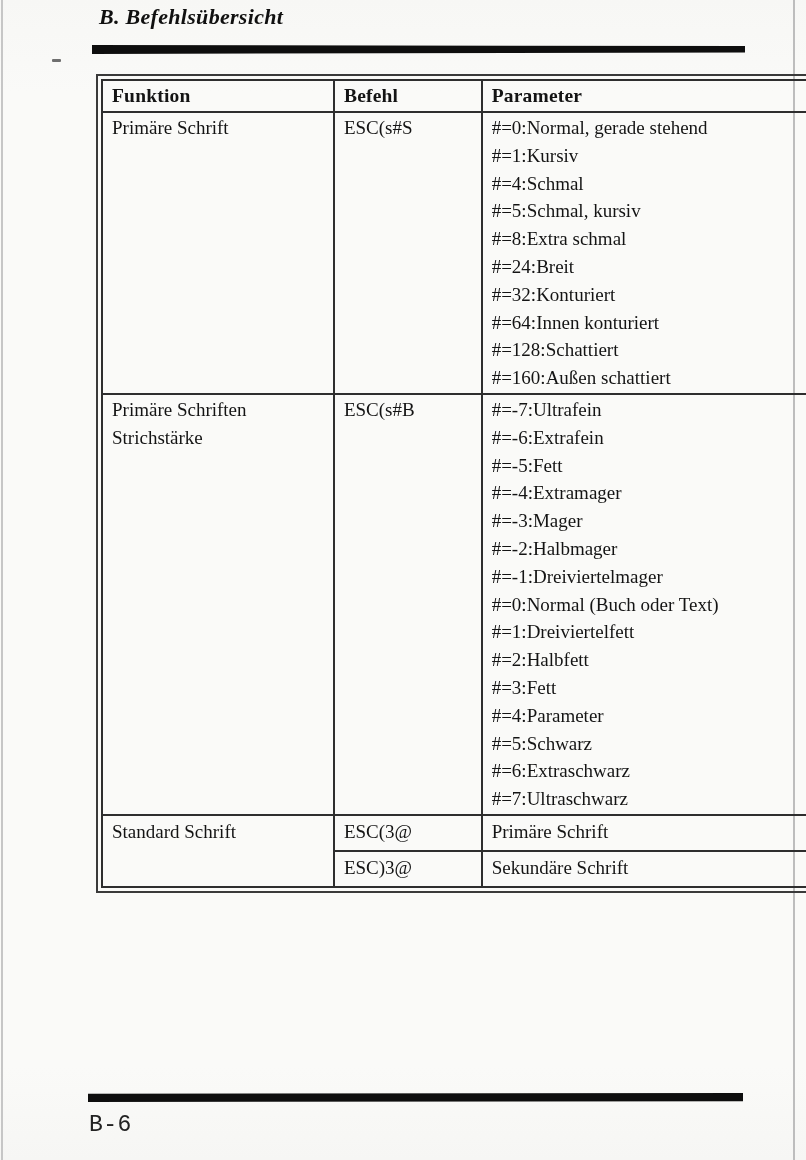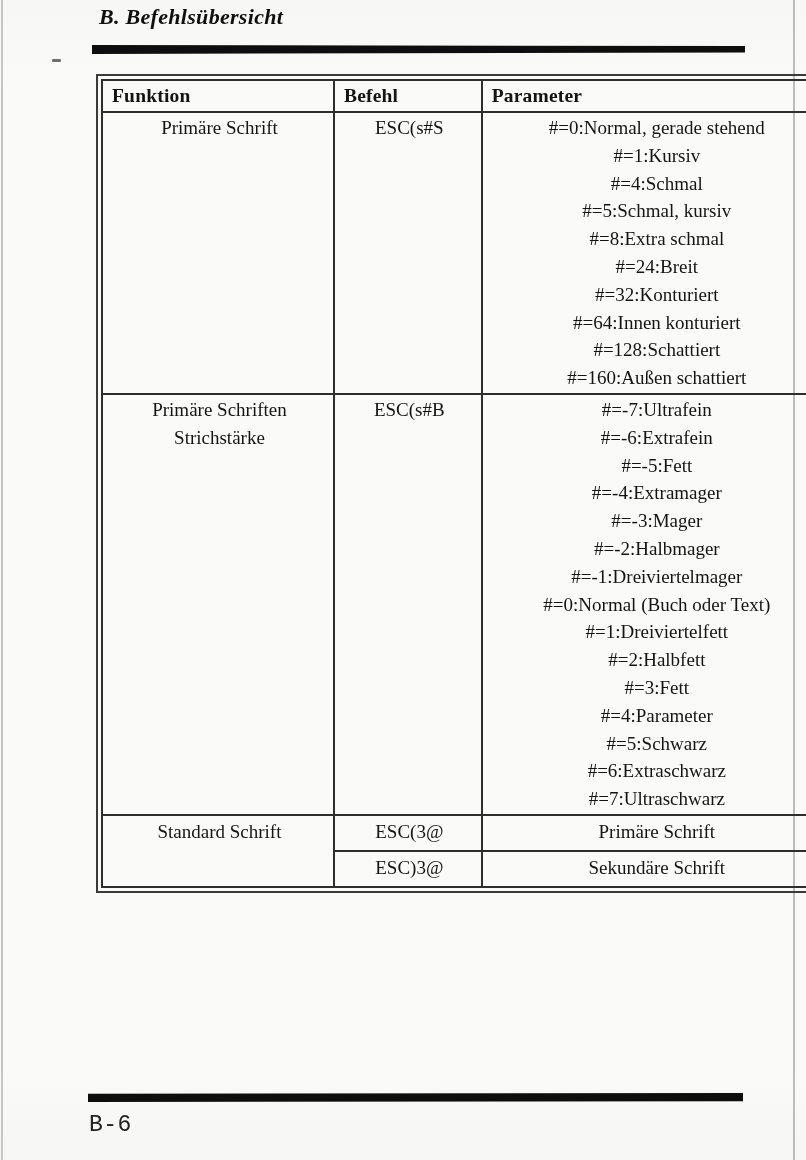--- a/index.html
+++ b/index.html
@@ -75,21 +75,20 @@
   .cmd-table col.c-funktion { width: 201px; }
   .cmd-table col.c-befehl   { width: 128px; }
   .cmd-table col.c-param    { width: 301px; }
   .cmd-table th, .cmd-table td {
     border: 2px solid #2e2e2e;
     vertical-align: top;
     font-size: 19px;
     line-height: 27.8px;
     padding: 1px 6px 1px 9px;
     overflow: hidden;
-    text-align: center;
   }
   .cmd-table th {
     text-align: left;
     font-weight: bold;
     font-size: 19.5px;
     height: 26px;
     line-height: 26px;
     padding-top: 2px;
     padding-bottom: 2px;
     letter-spacing: 0.2px;

